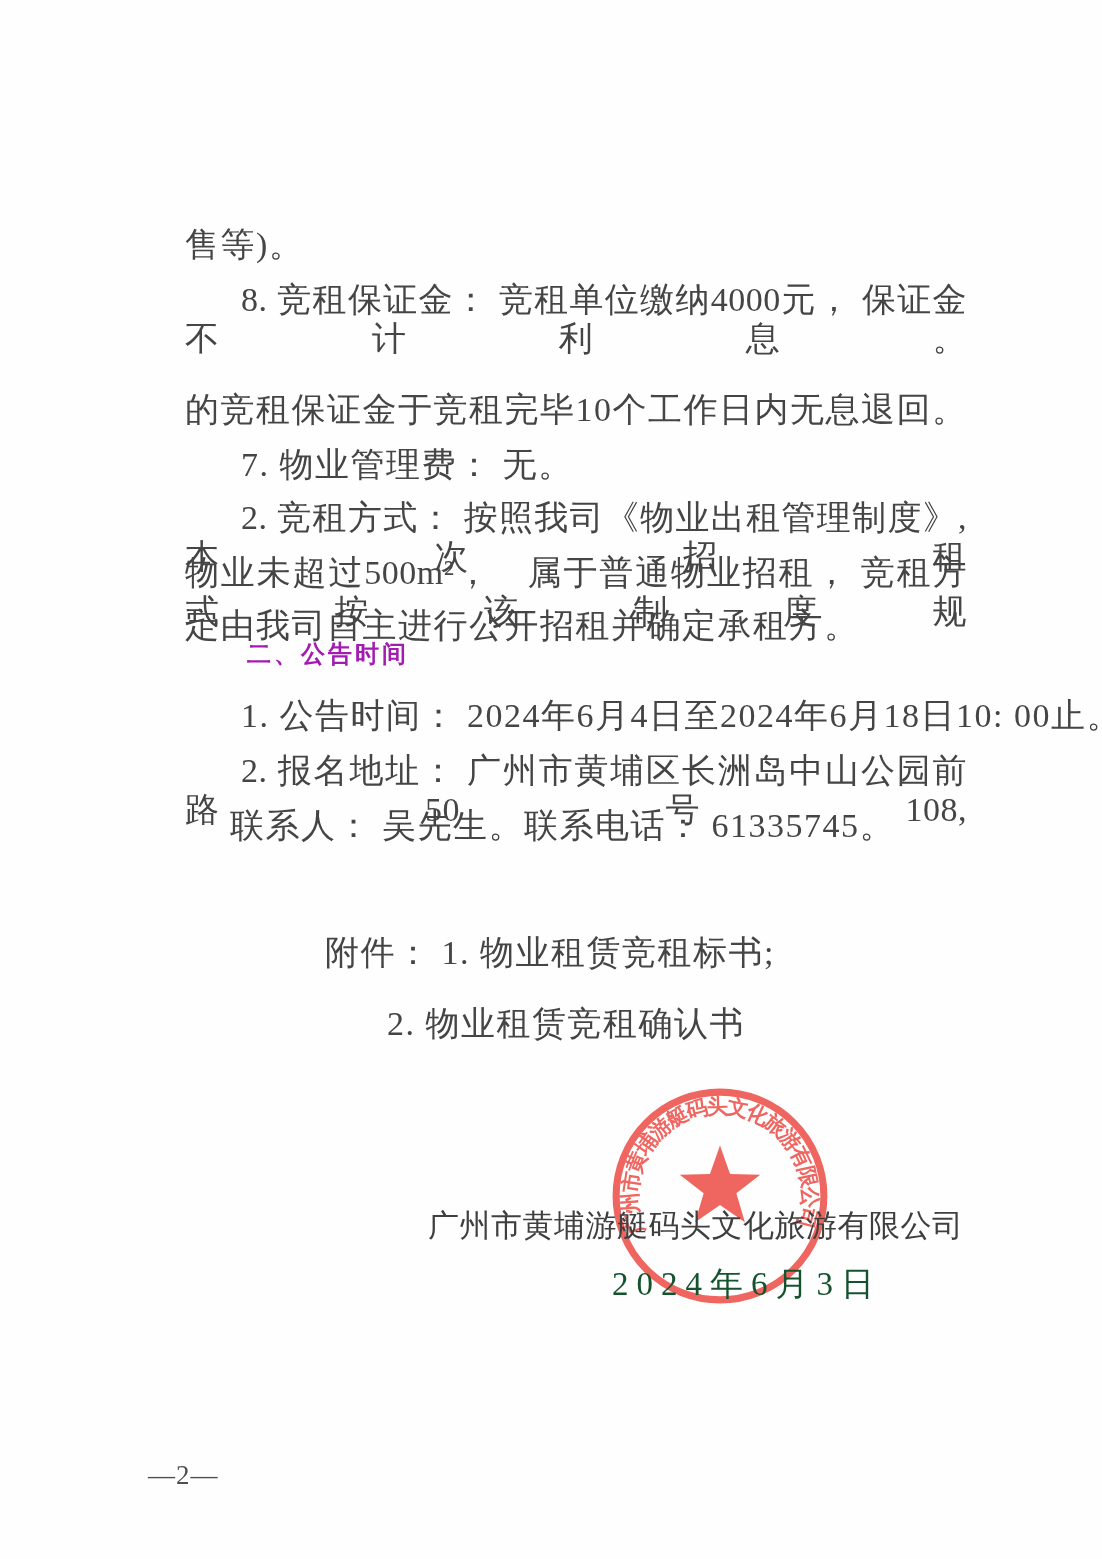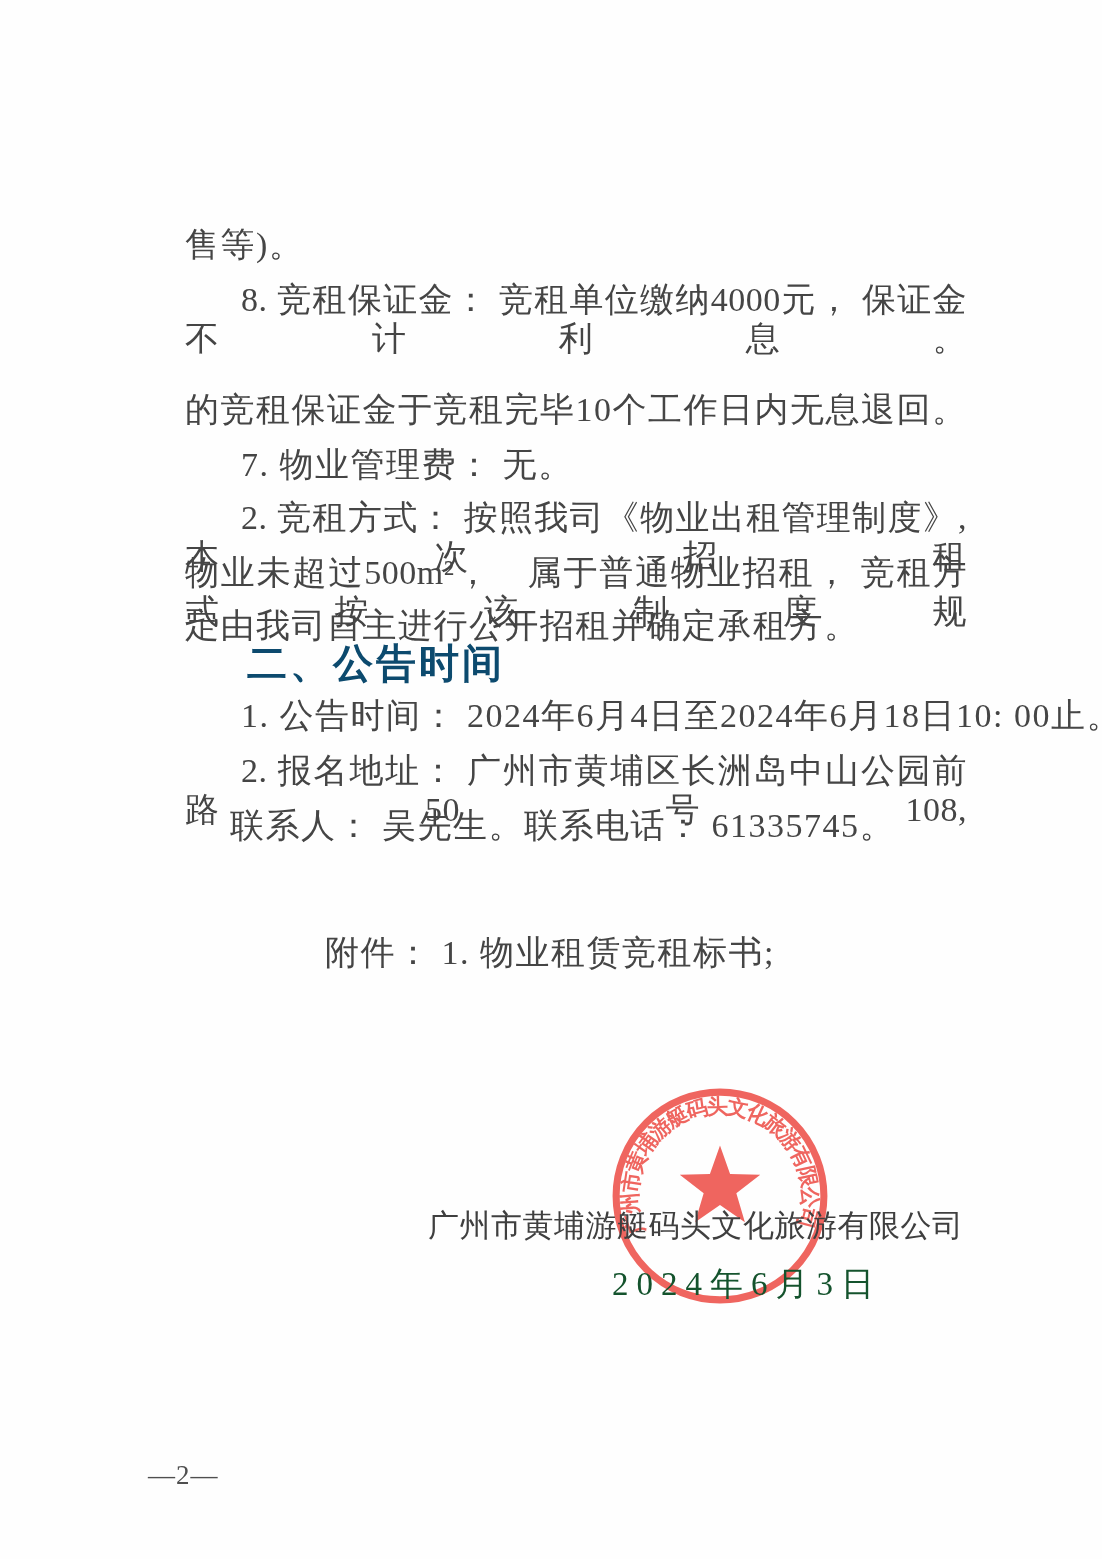--- a/index.html
+++ b/index.html
@@ -28,22 +28,22 @@
     text-align:justify;
     text-align-last:justify;
   }
   
   .ind{ text-indent:56px; }
   
   .ind-sm{ text-indent:45px; }
   .heading{
     font-family:"Liberation Sans", sans-serif;
     font-weight:bold;
-    font-size:40px;
-    color:#0c4a6e;
+    font-size:24px;
+    color:#a21caf;
     letter-spacing:3px;
     width:auto;
   }
   .attach1{ left:278px; width:auto;margin-left:47px; }
   .attach2{ left:387px; width:auto; }
   .company{
     left:428px; width:auto;
     font-size:31px; letter-spacing:0.5px;
     color:#3f3f3f;
   }
@@ -85,20 +85,21 @@
   <div class="ln fill" style="top:553px">物业未超过500m²，　属于普通物业招租， 竞租方式按该制度规</div>
   <div class="ln" style="top:606px">定由我司自主进行公开招租并确定承租方。</div>
 
   <div class="ln heading" style="top:640px;left:247px">二、公告时间</div>
 
   <div class="ln ind" style="top:696px">1. 公告时间： 2024年6月4日至2024年6月18日10: 00止。</div>
   <div class="ln fill ind" style="top:751px">2. 报名地址： 广州市黄埔区长洲岛中山公园前路50号108,</div>
   <div class="ln ind-sm" style="top:806px">联系人： 吴先生。联系电话： 61335745。</div>
 
   <div class="ln attach1" style="top:933px">附件： 1. 物业租赁竞租标书;</div>
+  <div class="ln attach2" style="top:1004px">2. 物业租赁竞租确认书</div>
 
   <svg class="seal" viewBox="0 0 230 230" aria-hidden="true">
     <defs>
       <path id="sealArc" d="M 40.7 149.7 A 82 82 0 1 1 189.3 149.7" fill="none"></path>
     </defs>
     <circle cx="115" cy="115" r="103" fill="none" stroke-width="7" stroke="#ee5049"></circle>
     <path d="M115,65 L125,93.2 L154.9,94 L131.2,112.3 L139.7,141 L115,124 L90.3,141 L98.8,112.3 L75.1,94 L105,93.2 Z" fill="#ee5049"></path>
     <text font-size="21" fill="#ee5049">
       <textPath href="#sealArc" startOffset="0" textLength="324" lengthAdjust="spacing">广州市黄埔游艇码头文化旅游有限公司</textPath>
     </text>

